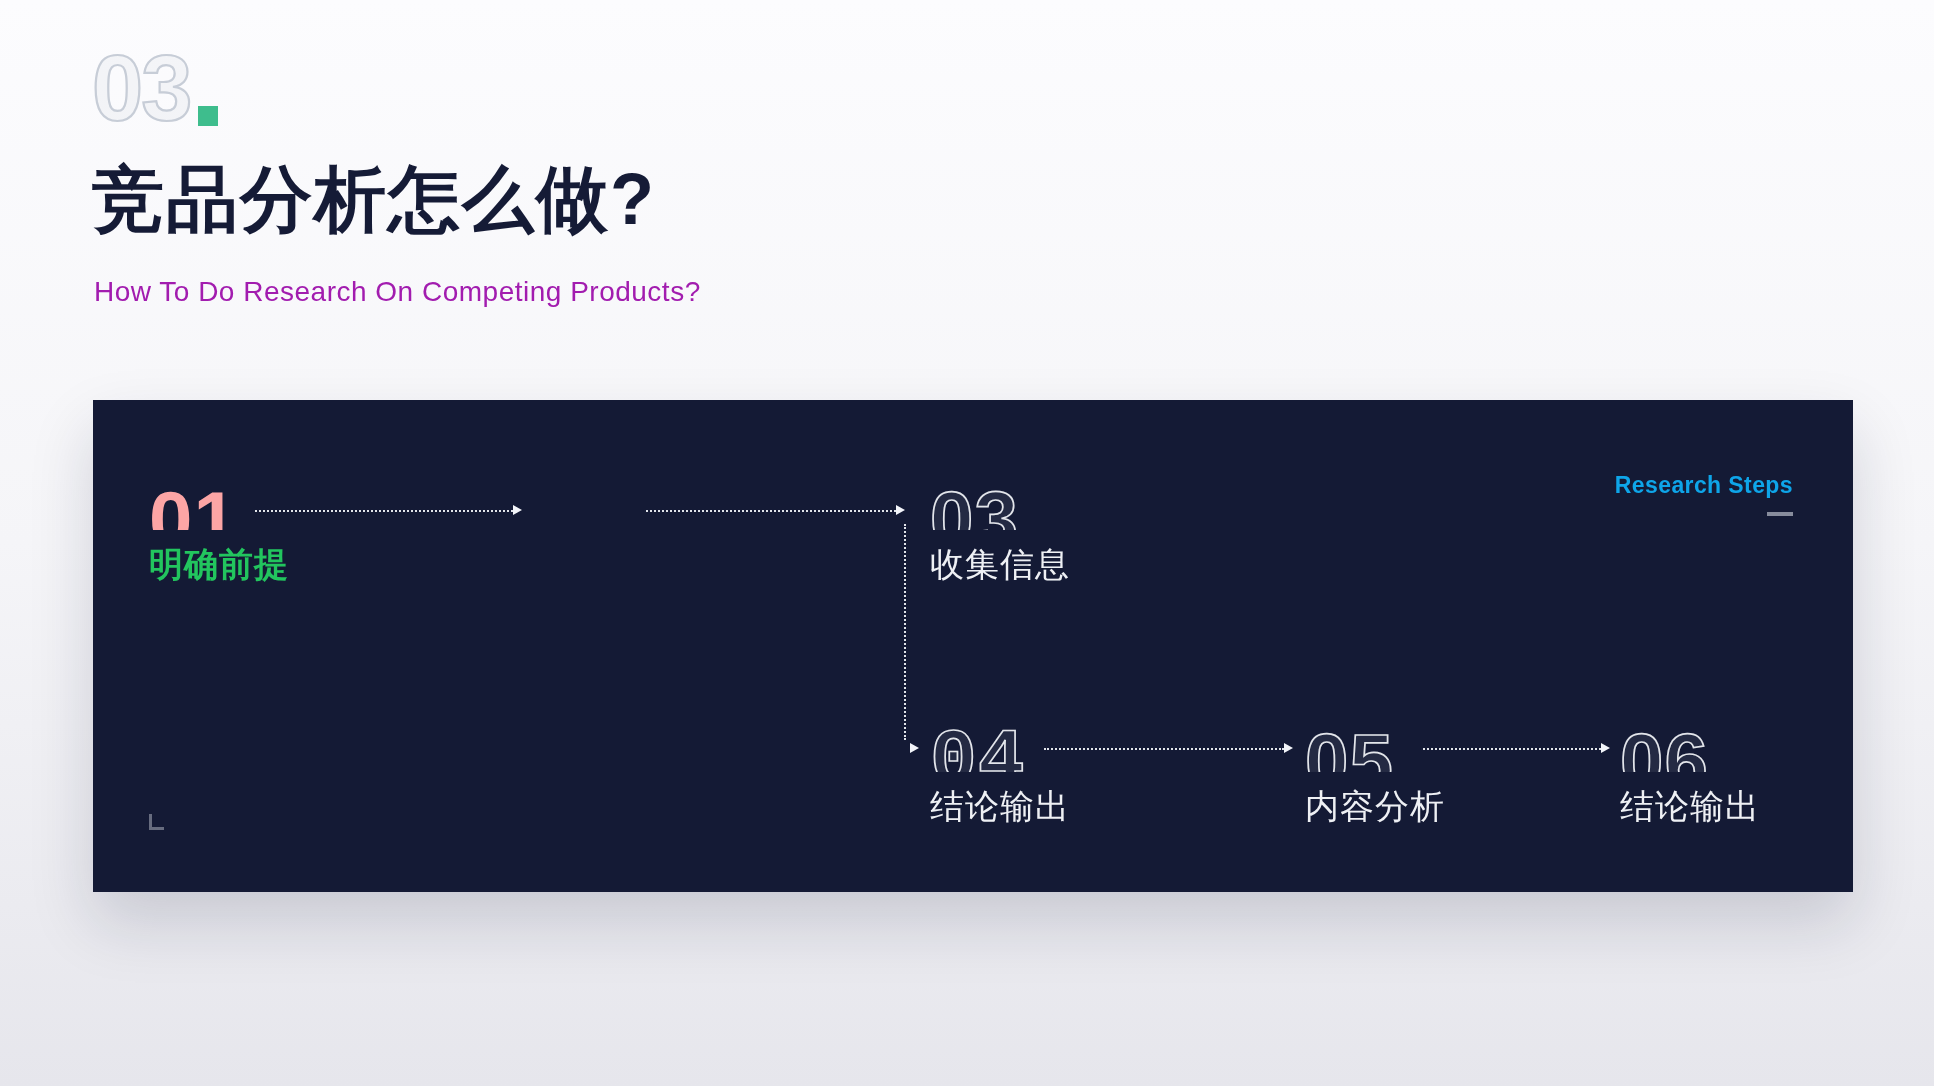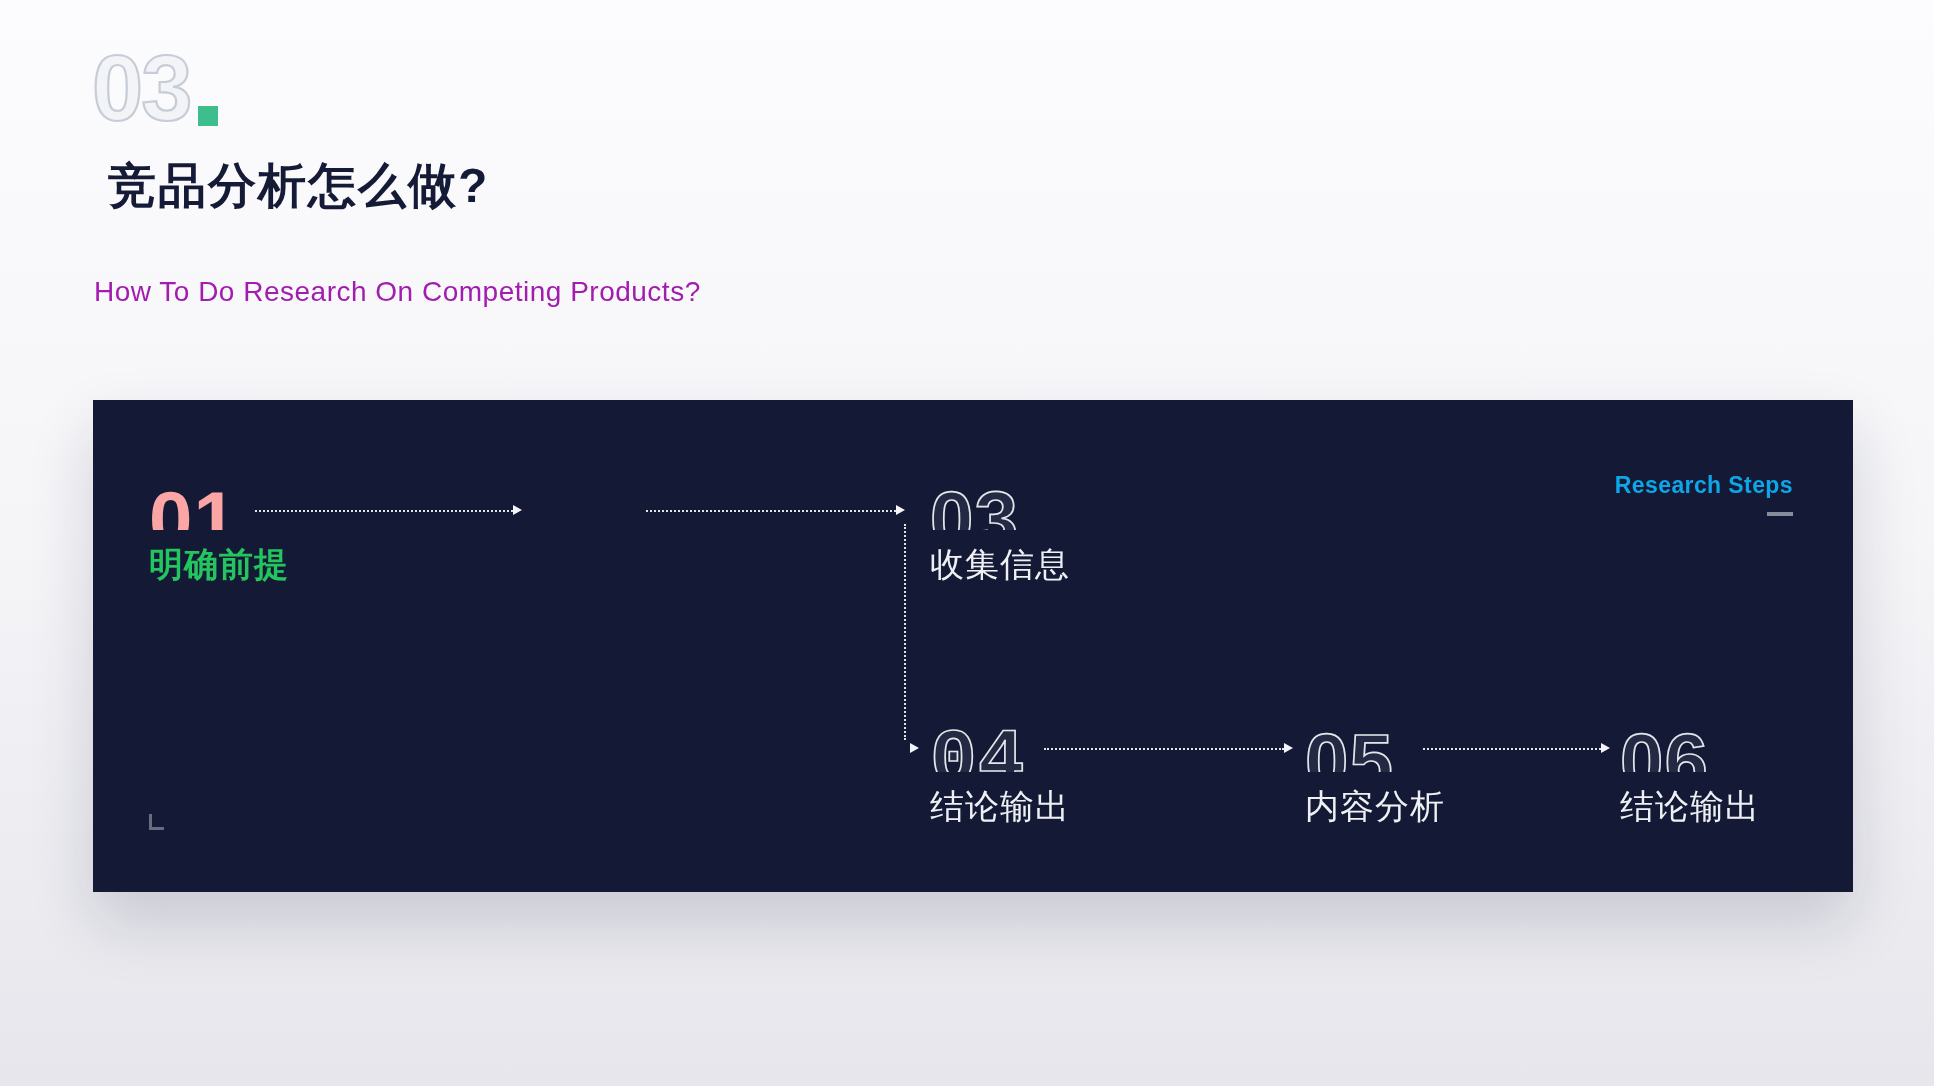--- a/index.html
+++ b/index.html
@@ -16,22 +16,22 @@
   .section-num {
     font-size:92px; font-weight:800; line-height:1; letter-spacing:-2px;
     color:rgba(200,206,216,0.15);
     -webkit-text-stroke:2.2px #c7cdd7;
   }
   .dot-square {
     width:20px; height:20px; background:#3EBD8D; display:inline-block;
     margin-left:8px; margin-bottom:8px;
   }
   .page-title {
-    position:absolute; left:108px; top:160px;
-    font-size:48px; font-weight:900; letter-spacing:2px;
+    position:absolute; left:92px; top:160px;
+    font-size:72px; font-weight:900; letter-spacing:2px;
     color:#151B36; line-height:1.1; white-space:nowrap;
   }
   .page-subtitle {
     position:absolute; left:94px; top:276px;
     font-size:28px; color:#a21caf; letter-spacing:0.5px;
   }
 
   
   .panel {
     position:absolute; left:93px; top:400px; width:1760px; height:492px;

